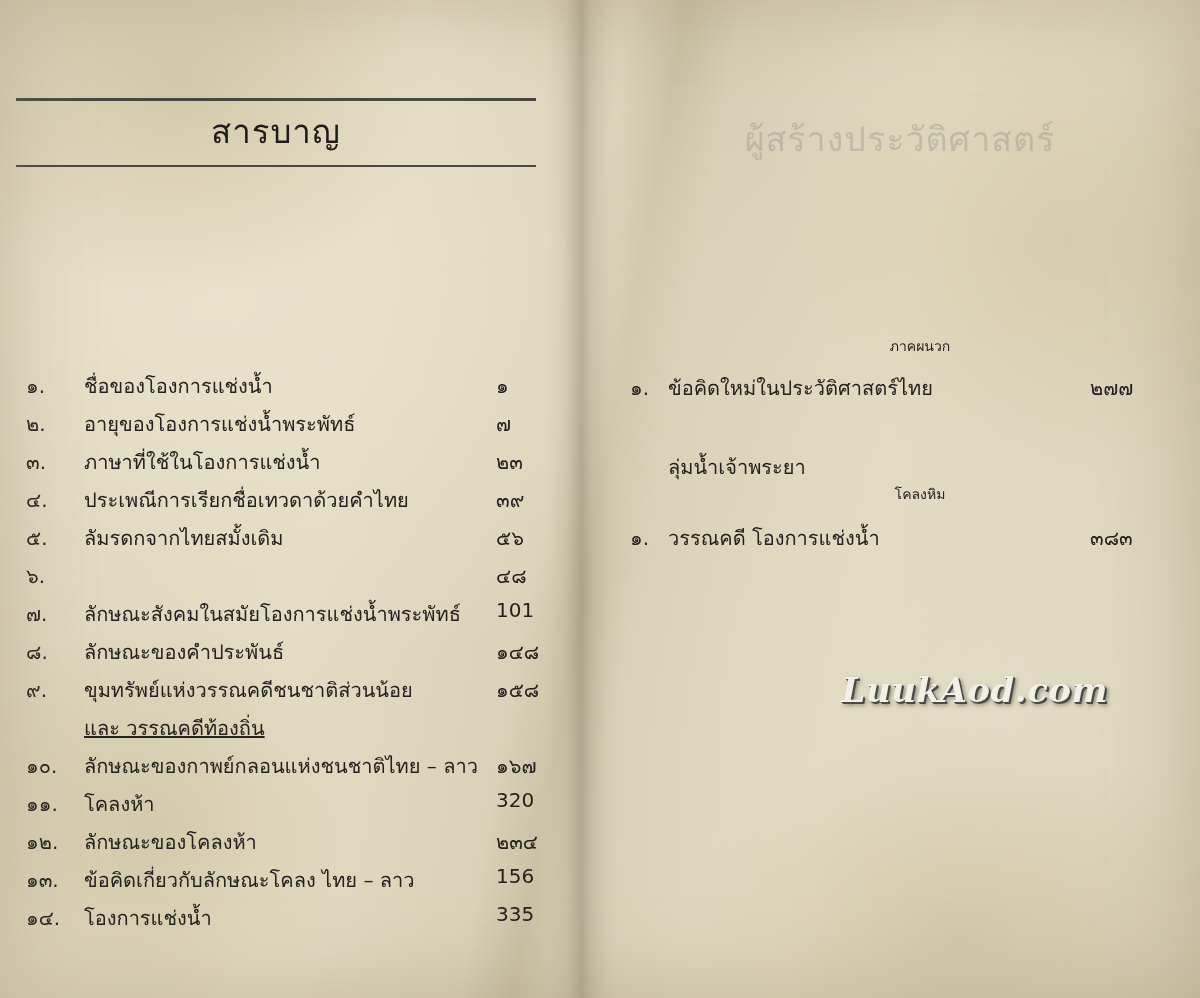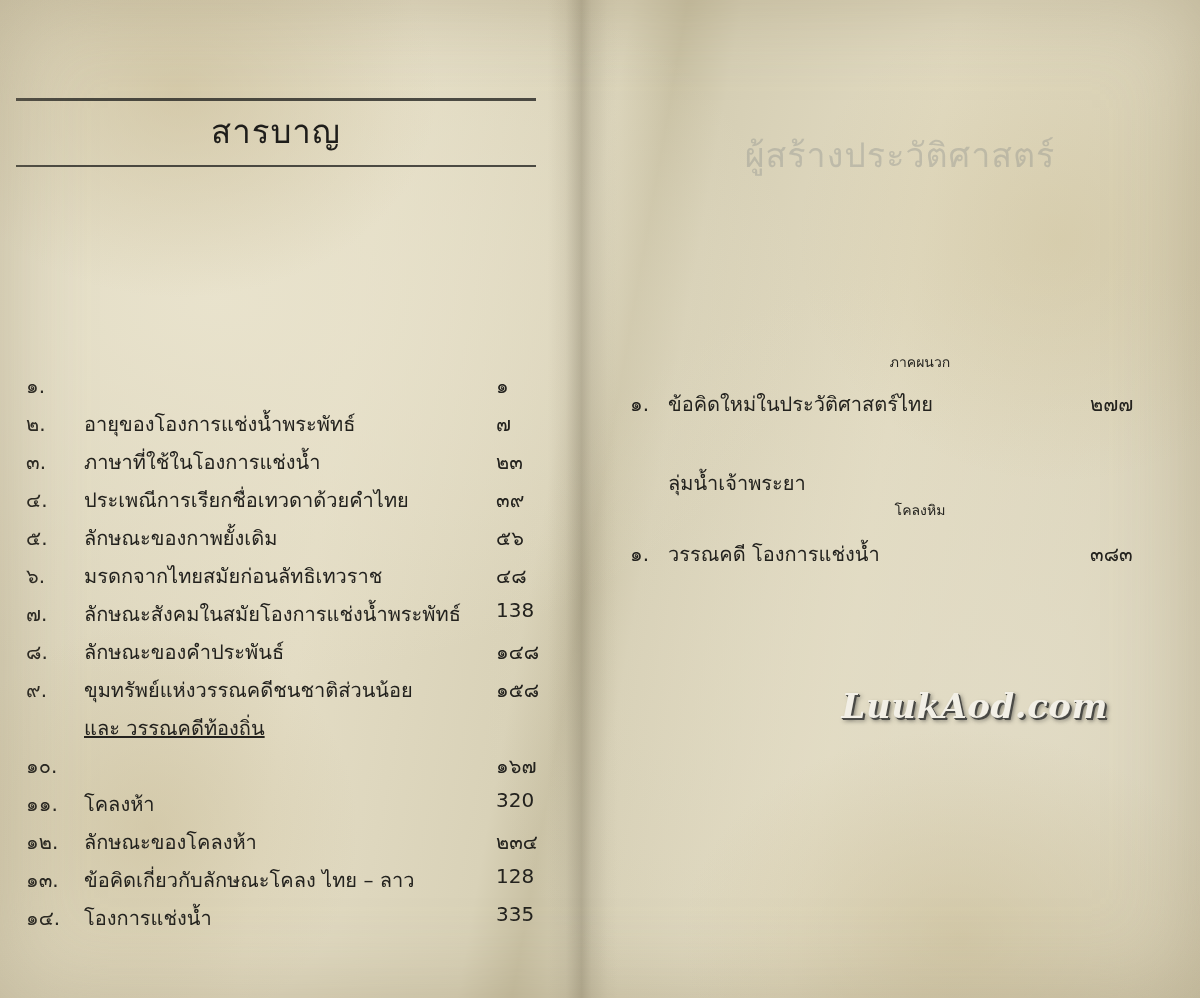--- a/index.html
+++ b/index.html
@@ -115,21 +115,21 @@
     position: absolute;
     left: 470px;
     width: 70px;
     text-align: left;
   }
   .toc-row.cont .label { left: 58px; text-decoration: underline; }
 
   
   .page-right {
     position: absolute;
-    top: 16px; left: 600px;
+    top: 0; left: 600px;
     width: 600px; height: 756px;
   }
   .ghost-title {
     position: absolute;
     top: 112px; left: 70px;
     width: 460px;
     text-align: center;
     font-size: 34px;
     color: rgba(120,125,130,0.30);
     letter-spacing: 1px;
@@ -197,20 +197,21 @@
     <div class="toc-title-block">
       <div class="rule"></div>
       <div class="toc-title">สารบาญ</div>
       <div class="rule thin"></div>
     </div>
 
     <div class="toc-list">
 
       <div class="toc-row">
         <span class="num">๑.</span>
+        <span class="label">ชื่อของโองการแช่งน้ำ</span>
         <span class="pg">๑</span>
       </div>
 
       <div class="toc-row">
         <span class="num">๒.</span>
         <span class="label">อายุของโองการแช่งน้ำพระพัทธ์</span>
         <span class="pg">๗</span>
       </div>
 
       <div class="toc-row">
@@ -220,34 +221,33 @@
       </div>
 
       <div class="toc-row">
         <span class="num">๔.</span>
         <span class="label">ประเพณีการเรียกชื่อเทวดาด้วยคำไทย</span>
         <span class="pg">๓๙</span>
       </div>
 
       <div class="toc-row">
         <span class="num">๕.</span>
-        <span class="label">ลักษณะของกาพยั้งเดิม</span>
+        <span class="label">ลัมรดกจากไทยสมั้งเดิม</span>
         <span class="pg">๕๖</span>
       </div>
 
       <div class="toc-row">
         <span class="num">๖.</span>
-        <span class="label">มรดกจากไทยสมัยก่อนลัทธิเทวราช</span>
         <span class="pg">๔๘</span>
       </div>
 
       <div class="toc-row">
         <span class="num">๗.</span>
         <span class="label">ลักษณะสังคมในสมัยโองการแช่งน้ำพระพัทธ์</span>
-        <span class="pg">138</span>
+        <span class="pg">101</span>
       </div>
 
       <div class="toc-row">
         <span class="num">๘.</span>
         <span class="label">ลักษณะของคำประพันธ์</span>
         <span class="pg">๑๔๘</span>
       </div>
 
       <div class="toc-row">
         <span class="num">๙.</span>
@@ -256,39 +256,40 @@
       </div>
 
       <div class="toc-row cont">
         <span class="num"></span>
         <span class="label">และ  วรรณคดีท้องถิ่น</span>
         <span class="pg"></span>
       </div>
 
       <div class="toc-row">
         <span class="num">๑๐.</span>
+        <span class="label">ลักษณะของกาพย์กลอนแห่งชนชาติไทย – ลาว</span>
         <span class="pg">๑๖๗</span>
       </div>
 
       <div class="toc-row">
         <span class="num">๑๑.</span>
         <span class="label">โคลงห้า</span>
         <span class="pg">320</span>
       </div>
 
       <div class="toc-row">
         <span class="num">๑๒.</span>
         <span class="label">ลักษณะของโคลงห้า</span>
         <span class="pg">๒๓๔</span>
       </div>
 
       <div class="toc-row">
         <span class="num">๑๓.</span>
         <span class="label">ข้อคิดเกี่ยวกับลักษณะโคลง  ไทย – ลาว</span>
-        <span class="pg">128</span>
+        <span class="pg">156</span>
       </div>
 
       <div class="toc-row">
         <span class="num">๑๔.</span>
         <span class="label">โองการแช่งน้ำ</span>
         <span class="pg">335</span>
       </div>
 
     </div>
   </div>

